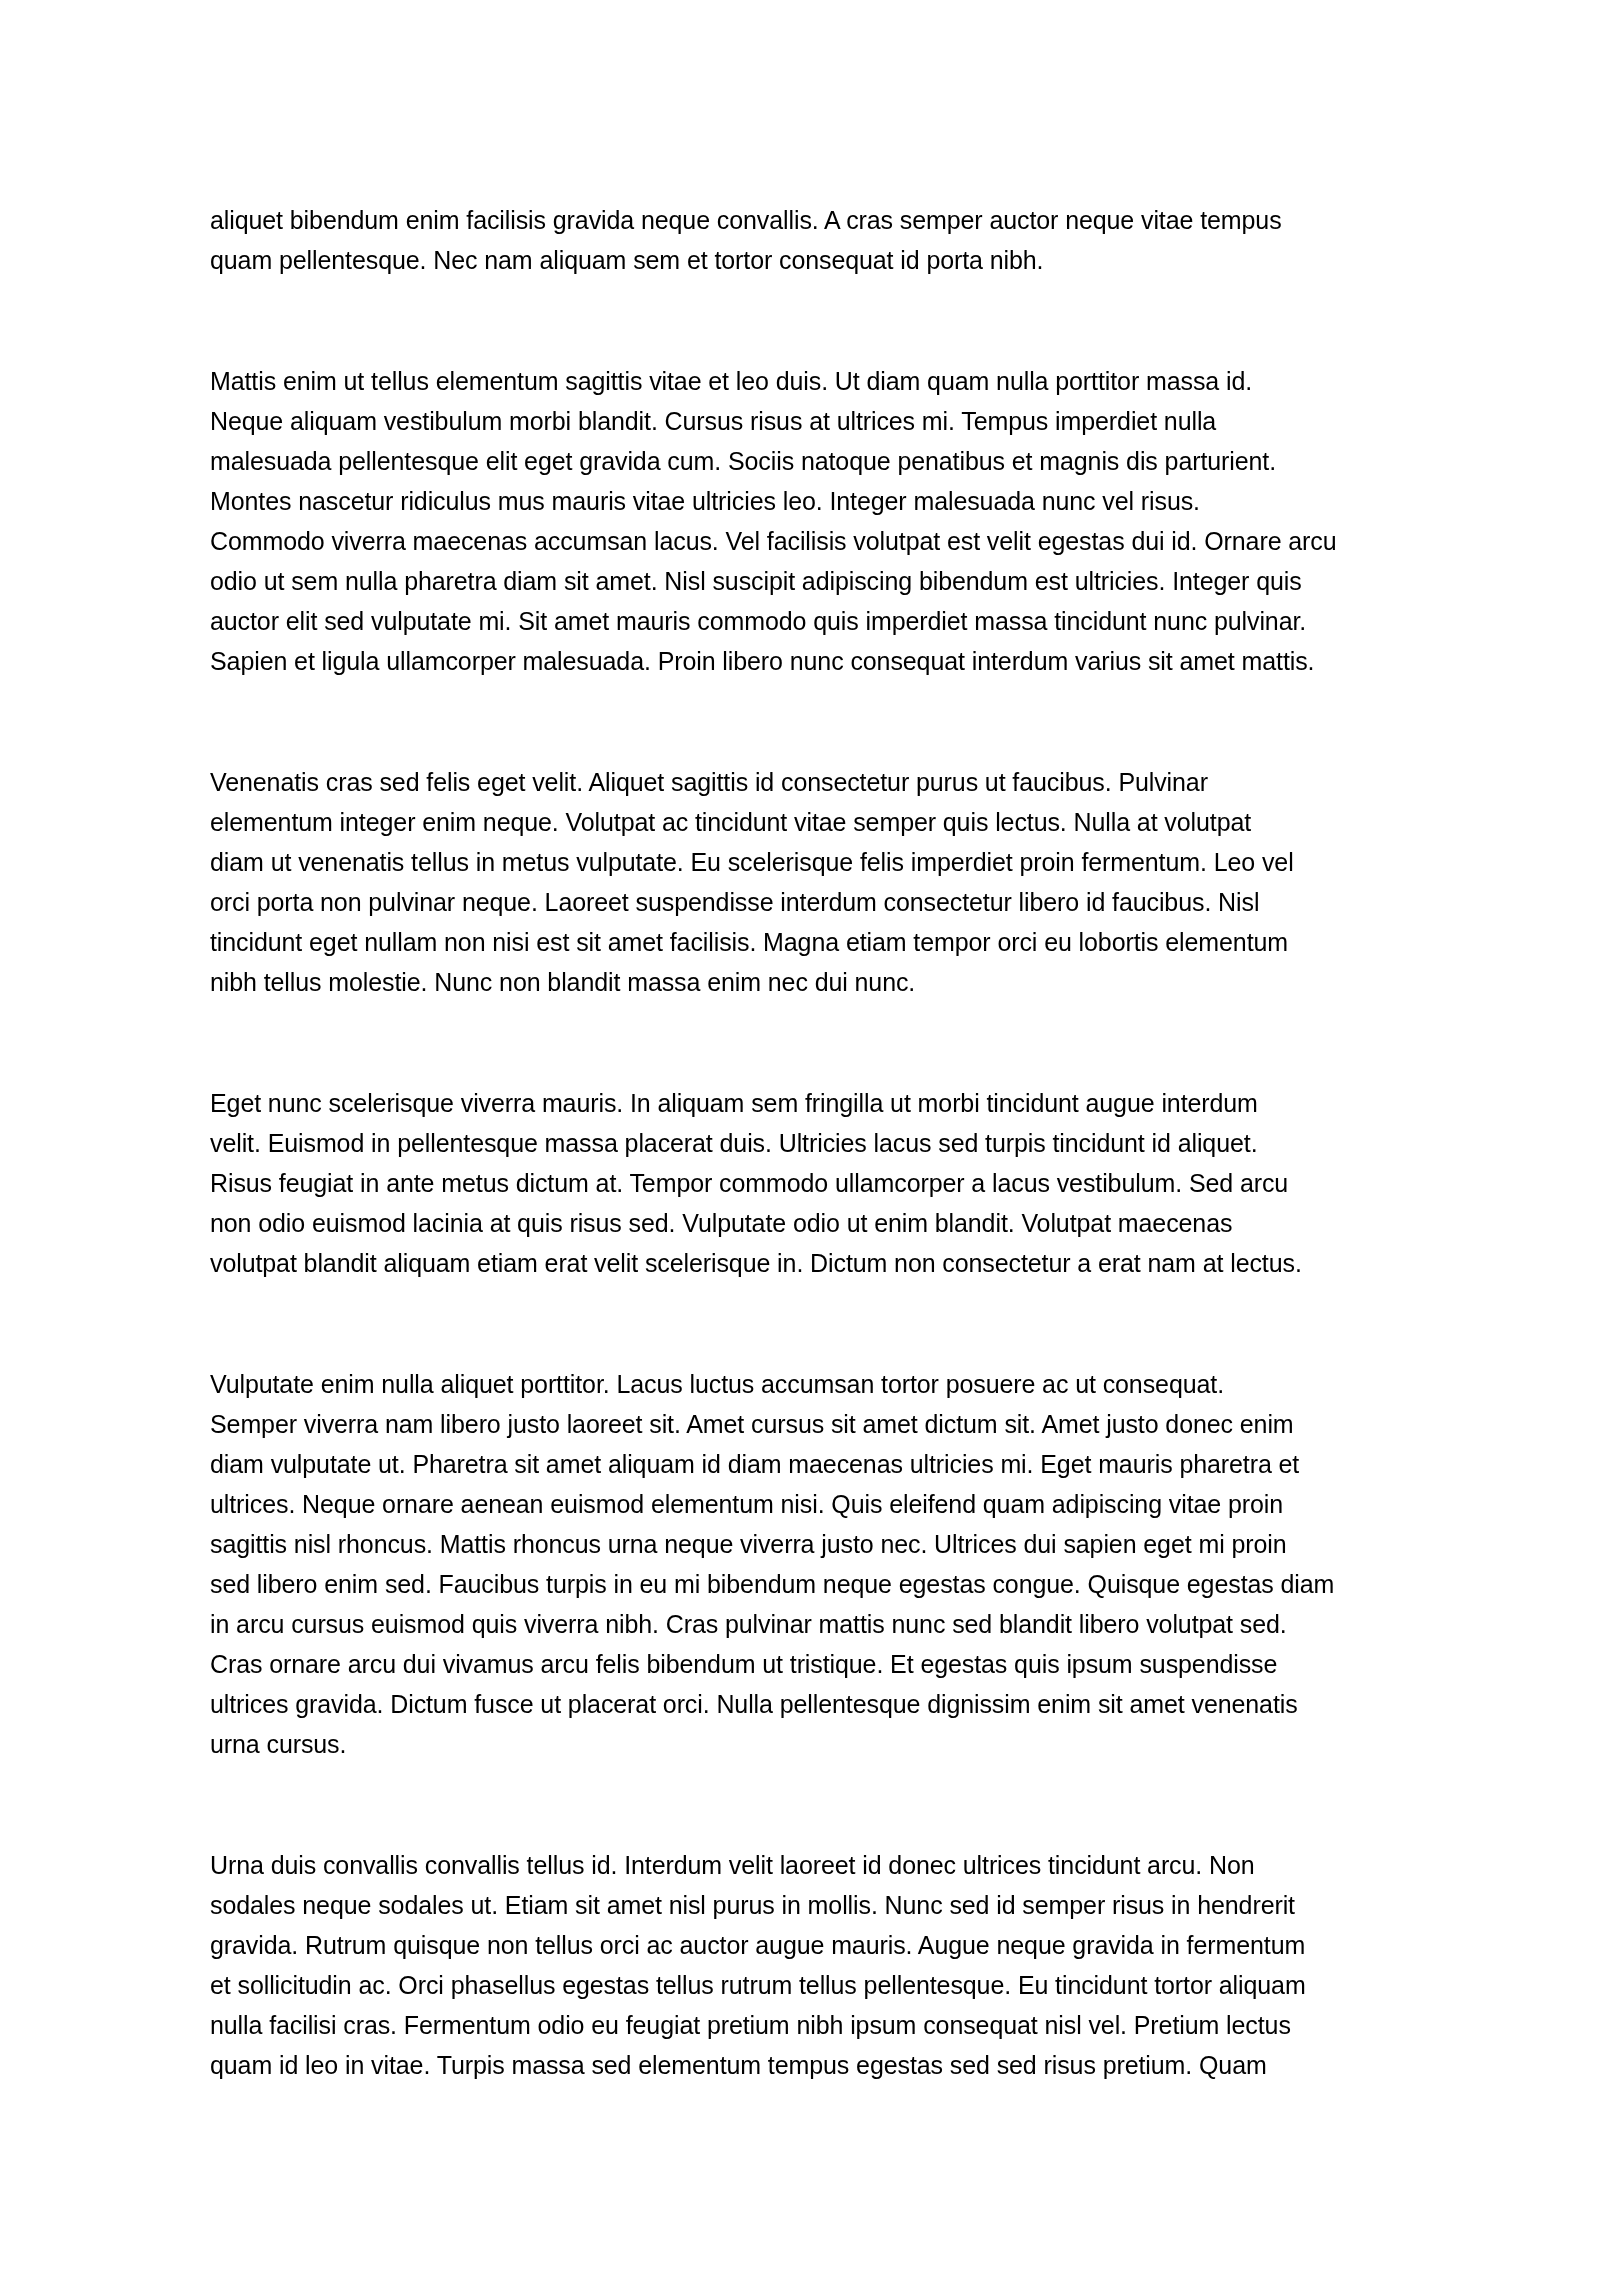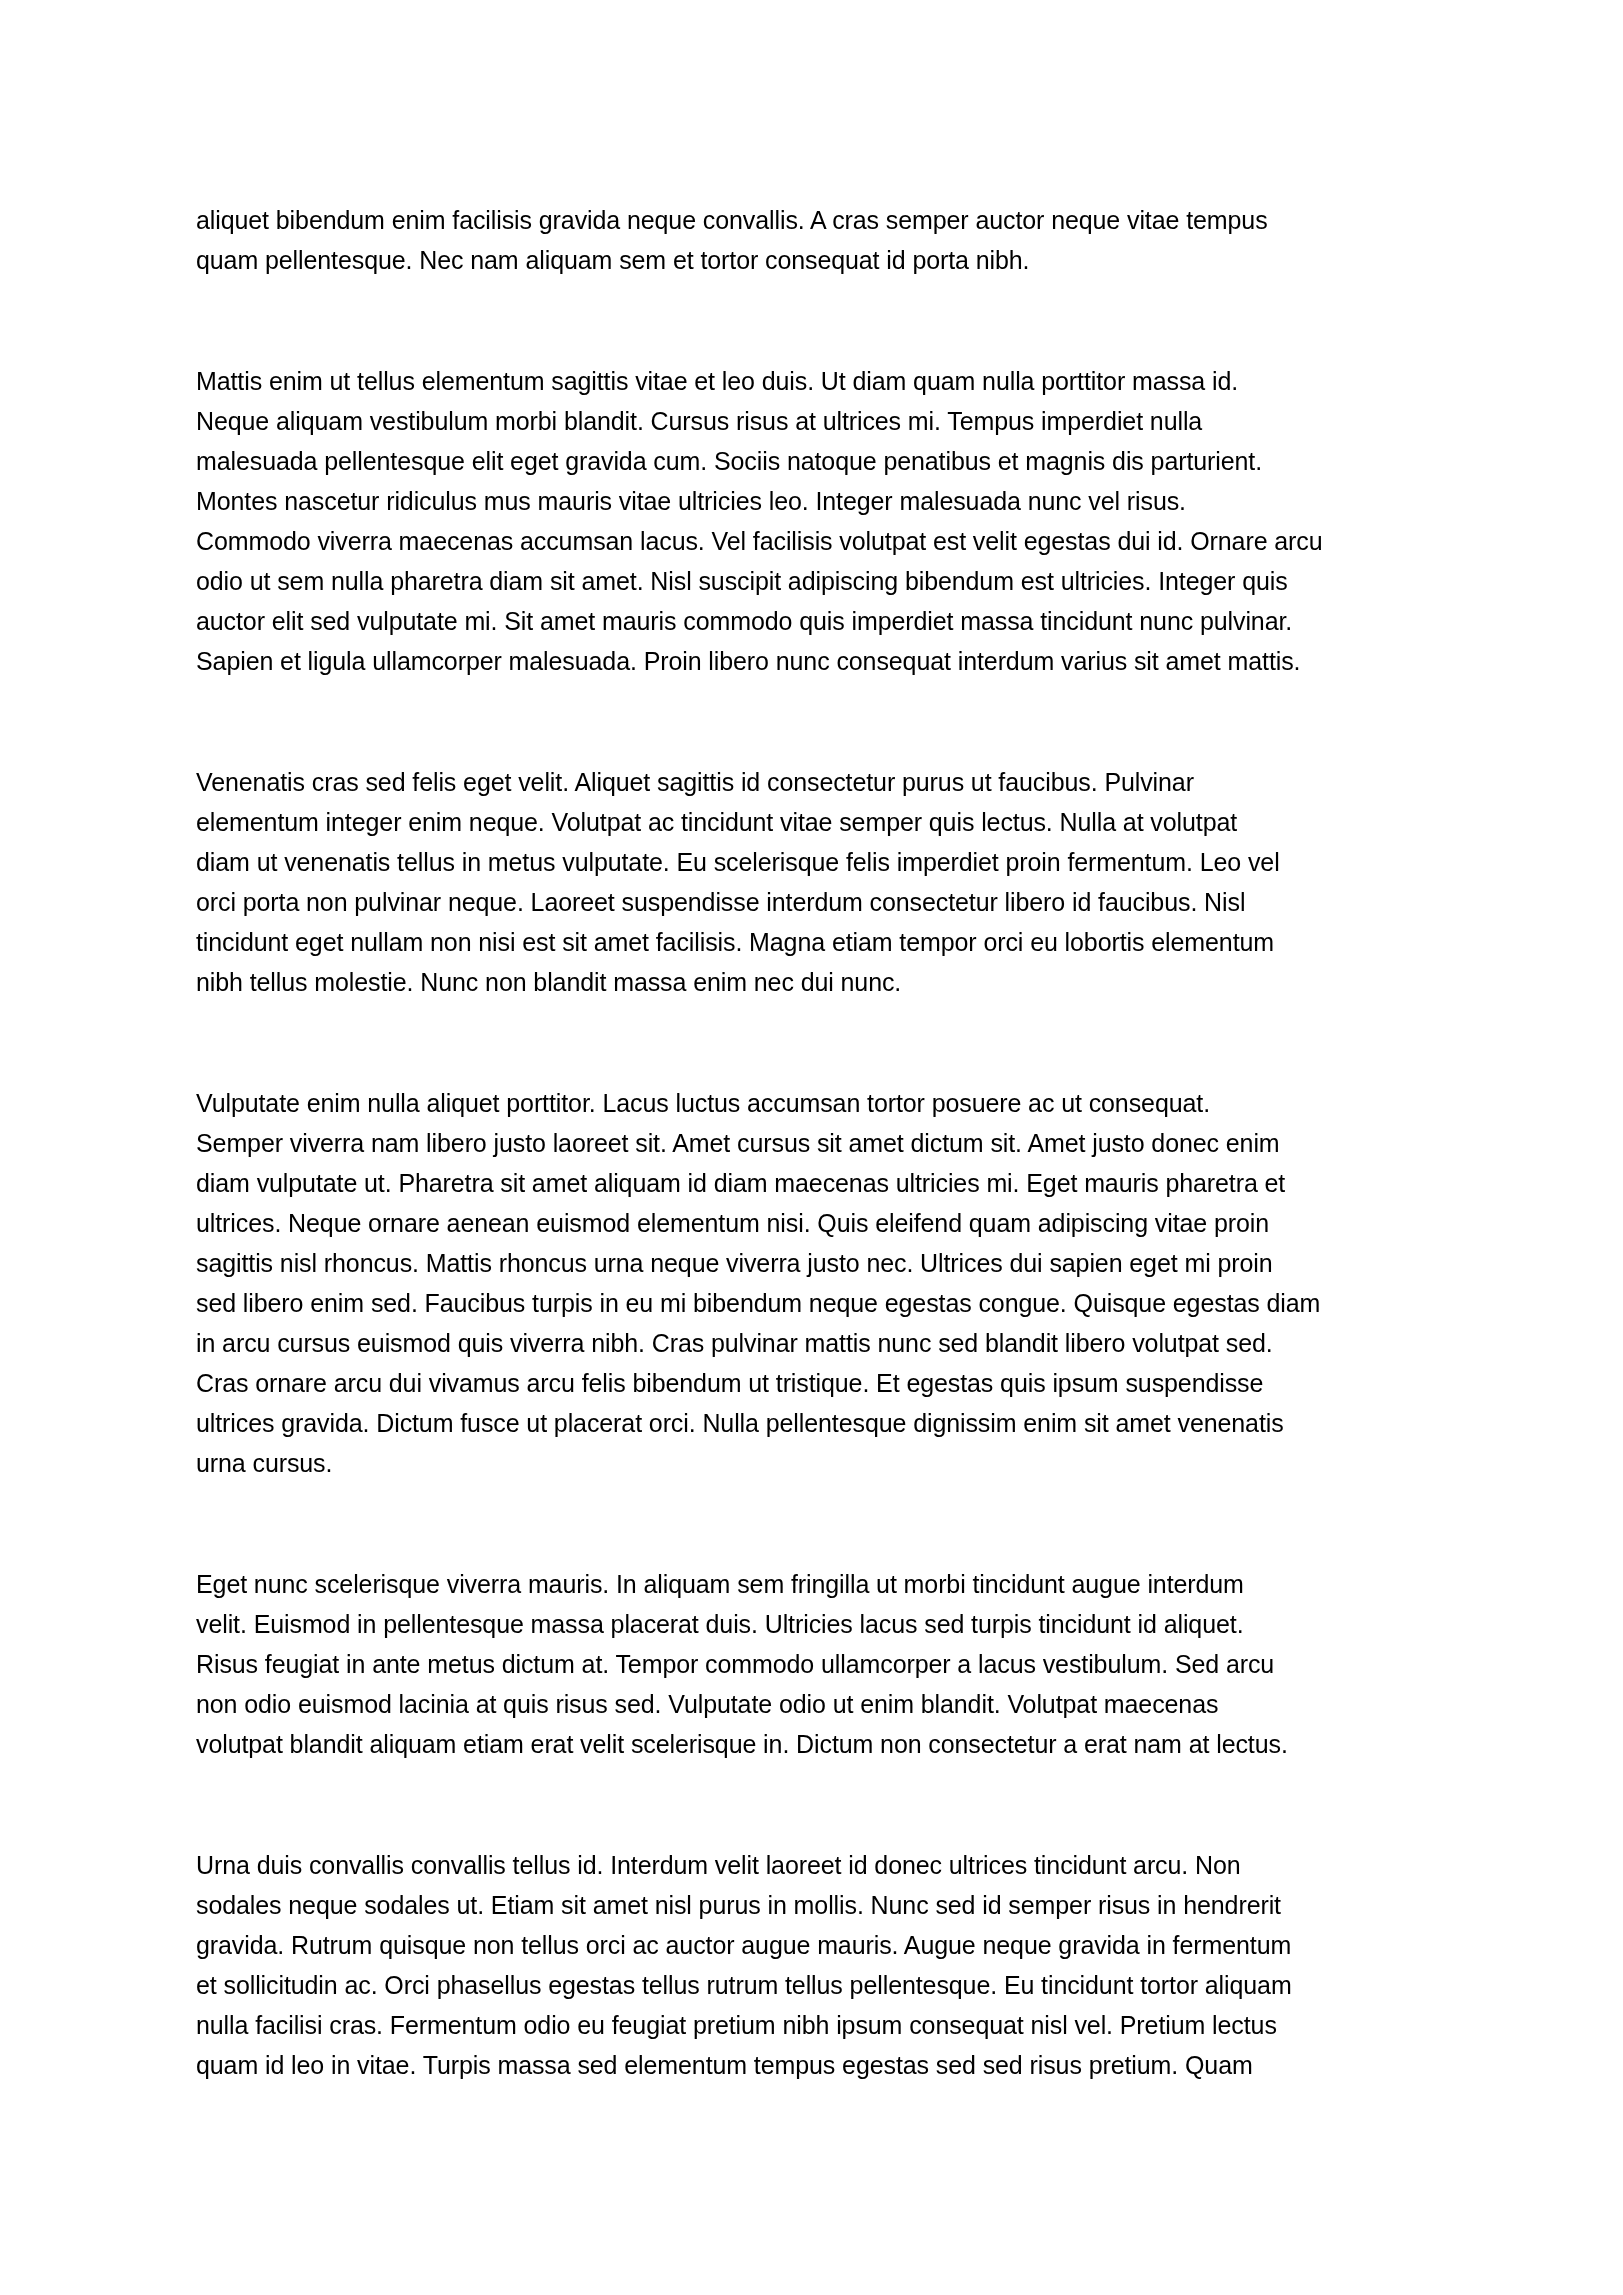--- a/index.html
+++ b/index.html
@@ -14,21 +14,21 @@
     background: #ffffff;
     overflow: hidden;
   }
   .doc-body {
     position: absolute;
     left: 196px;
     top: 200px;
     width: 1225px;
   }
   .doc-body p {
-    margin: 0 0 81px 0;
+    margin: 0 0 81px 14px;
     padding: 0;
     font-family: "Liberation Sans", "DejaVu Sans", sans-serif;
     font-size: 25px;
     line-height: 40px;
     letter-spacing: -0.1px;
     color: #000000;
     white-space: pre;
     text-align: left;
   }
   .doc-body p:last-child {
@@ -49,35 +49,35 @@
 Commodo viverra maecenas accumsan lacus. Vel facilisis volutpat est velit egestas dui id. Ornare arcu
 odio ut sem nulla pharetra diam sit amet. Nisl suscipit adipiscing bibendum est ultricies. Integer quis
 auctor elit sed vulputate mi. Sit amet mauris commodo quis imperdiet massa tincidunt nunc pulvinar.
 Sapien et ligula ullamcorper malesuada. Proin libero nunc consequat interdum varius sit amet mattis.</p>
     <p>Venenatis cras sed felis eget velit. Aliquet sagittis id consectetur purus ut faucibus. Pulvinar
 elementum integer enim neque. Volutpat ac tincidunt vitae semper quis lectus. Nulla at volutpat
 diam ut venenatis tellus in metus vulputate. Eu scelerisque felis imperdiet proin fermentum. Leo vel
 orci porta non pulvinar neque. Laoreet suspendisse interdum consectetur libero id faucibus. Nisl
 tincidunt eget nullam non nisi est sit amet facilisis. Magna etiam tempor orci eu lobortis elementum
 nibh tellus molestie. Nunc non blandit massa enim nec dui nunc.</p>
+    <p>Eget nunc scelerisque viverra mauris. In aliquam sem fringilla ut morbi tincidunt augue interdum
+velit. Euismod in pellentesque massa placerat duis. Ultricies lacus sed turpis tincidunt id aliquet.
+Risus feugiat in ante metus dictum at. Tempor commodo ullamcorper a lacus vestibulum. Sed arcu
+non odio euismod lacinia at quis risus sed. Vulputate odio ut enim blandit. Volutpat maecenas
+volutpat blandit aliquam etiam erat velit scelerisque in. Dictum non consectetur a erat nam at lectus.</p>
     <p>Vulputate enim nulla aliquet porttitor. Lacus luctus accumsan tortor posuere ac ut consequat.
 Semper viverra nam libero justo laoreet sit. Amet cursus sit amet dictum sit. Amet justo donec enim
 diam vulputate ut. Pharetra sit amet aliquam id diam maecenas ultricies mi. Eget mauris pharetra et
 ultrices. Neque ornare aenean euismod elementum nisi. Quis eleifend quam adipiscing vitae proin
 sagittis nisl rhoncus. Mattis rhoncus urna neque viverra justo nec. Ultrices dui sapien eget mi proin
 sed libero enim sed. Faucibus turpis in eu mi bibendum neque egestas congue. Quisque egestas diam
 in arcu cursus euismod quis viverra nibh. Cras pulvinar mattis nunc sed blandit libero volutpat sed.
 Cras ornare arcu dui vivamus arcu felis bibendum ut tristique. Et egestas quis ipsum suspendisse
 ultrices gravida. Dictum fusce ut placerat orci. Nulla pellentesque dignissim enim sit amet venenatis
 urna cursus.</p>
-    <p>Eget nunc scelerisque viverra mauris. In aliquam sem fringilla ut morbi tincidunt augue interdum
-velit. Euismod in pellentesque massa placerat duis. Ultricies lacus sed turpis tincidunt id aliquet.
-Risus feugiat in ante metus dictum at. Tempor commodo ullamcorper a lacus vestibulum. Sed arcu
-non odio euismod lacinia at quis risus sed. Vulputate odio ut enim blandit. Volutpat maecenas
-volutpat blandit aliquam etiam erat velit scelerisque in. Dictum non consectetur a erat nam at lectus.</p>
     <p>Urna duis convallis convallis tellus id. Interdum velit laoreet id donec ultrices tincidunt arcu. Non
 sodales neque sodales ut. Etiam sit amet nisl purus in mollis. Nunc sed id semper risus in hendrerit
 gravida. Rutrum quisque non tellus orci ac auctor augue mauris. Augue neque gravida in fermentum
 et sollicitudin ac. Orci phasellus egestas tellus rutrum tellus pellentesque. Eu tincidunt tortor aliquam
 nulla facilisi cras. Fermentum odio eu feugiat pretium nibh ipsum consequat nisl vel. Pretium lectus
 quam id leo in vitae. Turpis massa sed elementum tempus egestas sed sed risus pretium. Quam</p>
   </div>
 </div>
 
 

